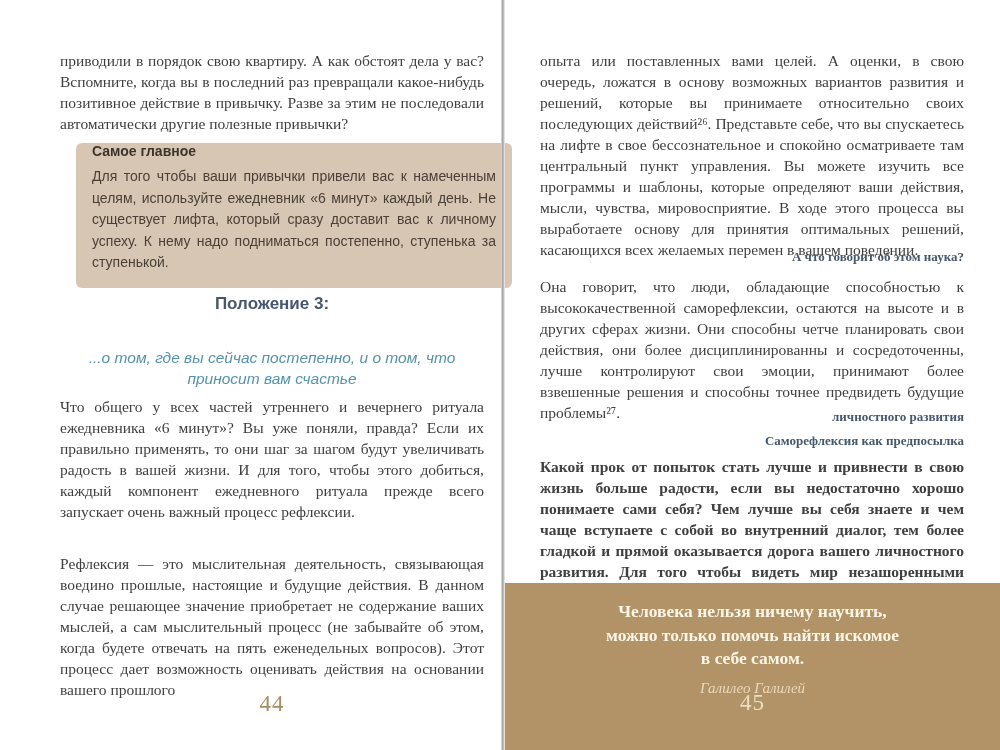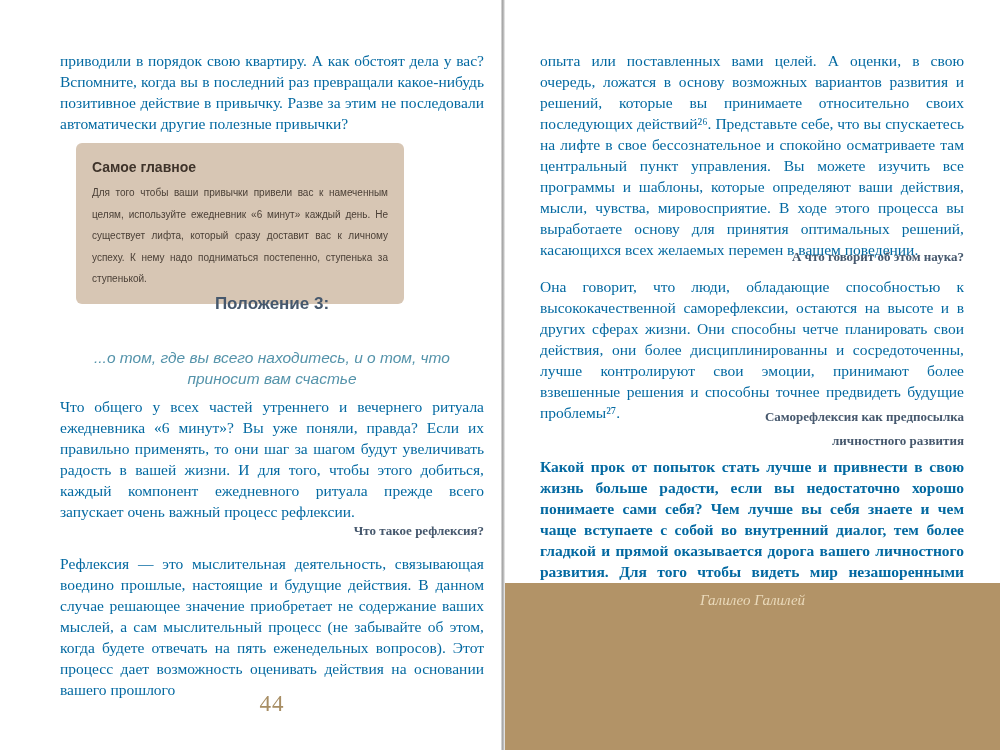--- a/index.html
+++ b/index.html
@@ -20,42 +20,42 @@
   .page { position: absolute; top: 0; height: 750px; background: transparent; }
   .page-left  { left: 0;   width: 501px; }
   .page-right { left: 505px; width: 478px; }
 
   .body-text {
     position: absolute;
     width: 424px;
     margin: 0;
     font-size: 15.5px;
     line-height: 21px;
-    color: #0369a1;
+    color: #404040;
     text-align: justify;
   }
   .page-left  .body-text { left: 60px; }
   .page-right .body-text { left: 35px; }
 
   
   .pos-l-p1 { top: 50px; }
   .callout {
     position: absolute; left: 76px; top: 143px;
-    width: 328px; box-sizing: border-box;
-    padding: 16px 16px 14px 16px;
+    width: 436px; box-sizing: border-box;
+    padding: 0 16px 14px 16px;
     background: #d7c6b4;
     border-radius: 6px;
     font-family: "Liberation Sans", sans-serif;
   }
   .callout-title {
     font-size: 14px; font-weight: bold;
     color: #3e332a; margin-bottom: 7px;
   }
   .callout-text {
-    font-size: 10px; line-height: 21.5px;
+    font-size: 14px; line-height: 21.5px;
     color: #4b4037; text-align: justify;
   }
   .chapter-heading {
     position: absolute; left: 60px; top: 290px; width: 424px;
     margin: 0; text-align: center;
     font-family: "Liberation Sans", sans-serif;
     font-size: 17px; font-weight: bold; line-height: 27px;
     color: #46586d;
   }
   .chapter-heading .line, .section-heading .line, .quote-text .line { display: block; }
@@ -129,48 +129,53 @@
     <div class="callout">
       <div class="callout-title">Самое главное</div>
       <div class="callout-text">Для того чтобы ваши привычки привели вас к намеченным целям, используйте ежедневник «6 минут» каждый день. Не существует лифта, который сразу доставит вас к личному успеху. К нему надо подниматься постепенно, ступенька за ступенькой.</div>
     </div>
 
     <h1 class="chapter-heading">
       <span class="line">Положение 3:</span>
     </h1>
 
     <div class="chapter-subtitle">
-      <span class="line">...о том, где вы всего находитесь,</span>
+      <span class="line">...о том, где вы сейчас постепенно,</span>
       <span class="line">и о том, что приносит вам счастье</span>
     </div>
 
     <p class="body-text pos-l-p2">Что общего у всех частей утреннего и вечернего ритуала ежедневника «6 минут»? Вы уже поняли, правда? Если их правильно применять, то они шаг за шагом будут увеличивать радость в вашей жизни. И для того, чтобы этого добиться, каждый компонент ежедневного ритуала прежде всего запускает очень важный процесс рефлексии.</p>
 
-    <h2 class="section-heading pos-l-h2">Что такое рефлексия?</h2>
 
     <p class="body-text pos-l-p3">Рефлексия — это мыслительная деятельность, связывающая воедино прошлые, настоящие и будущие действия. В данном случае решающее значение приобретает не содержание ваших мыслей, а сам мыслительный процесс (не забывайте об этом, когда будете отвечать на пять еженедельных вопросов). Этот процесс дает возможность оценивать действия на основании вашего прошлого</p>
 
     <div class="page-number">44</div>
   </div>
 
   <div class="gutter"></div>
 
   <div class="page page-right">
 
     <p class="body-text pos-r-p1">опыта или поставленных вами целей. А оценки, в свою очередь, ложатся в основу возможных вариантов развития и решений, которые вы принимаете относительно своих последующих действий²⁶. Представьте себе, что вы спускаетесь на лифте в свое бессознательное и спокойно осматриваете там центральный пункт управления. Вы можете изучить все программы и шаблоны, которые определяют ваши действия, мысли, чувства, мировосприятие. В ходе этого процесса вы выработаете основу для принятия оптимальных решений, касающихся всех желаемых перемен в вашем поведении.</p>
 
     <h2 class="section-heading pos-r-h1">А что говорит об этом наука?</h2>
 
     <p class="body-text pos-r-p2">Она говорит, что люди, обладающие способностью к высококачественной саморефлексии, остаются на высоте и в других сферах жизни. Они способны четче планировать свои действия, они более дисциплинированны и сосредоточенны, лучше контролируют свои эмоции, принимают более взвешенные решения и способны точнее предвидеть будущие проблемы²⁷.</p>
 
     <h2 class="section-heading pos-r-h2">
+      <span class="line">личностного развития</span>
       <span class="line">Саморефлексия как предпосылка</span>
-      <span class="line">личностного развития</span>
     </h2>
 
     <p class="body-text pos-r-p3">Какой прок от попыток стать лучше и привнести в свою жизнь больше радости, если вы недостаточно хорошо понимаете сами себя? Чем лучше вы себя знаете и чем чаще вступаете с собой во внутренний диалог, тем более гладкой и прямой оказывается дорога вашего личностного развития. Для того чтобы видеть мир незашоренными глазами, не цепляясь вечно за устаревший</p>
 
     <div class="quote-box">
+      <div class="quote-text">
+        <span class="line">Человека нельзя ничему научить,</span>
+        <span class="line">можно только помочь найти искомое</span>
+        <span class="line">в себе самом.</span>
+      </div>
       <div class="quote-attribution">Галилео Галилей</div>
+      <div class="page-number">45</div>
     </div>
   </div>
 
 </div>
 
 </body></html>

